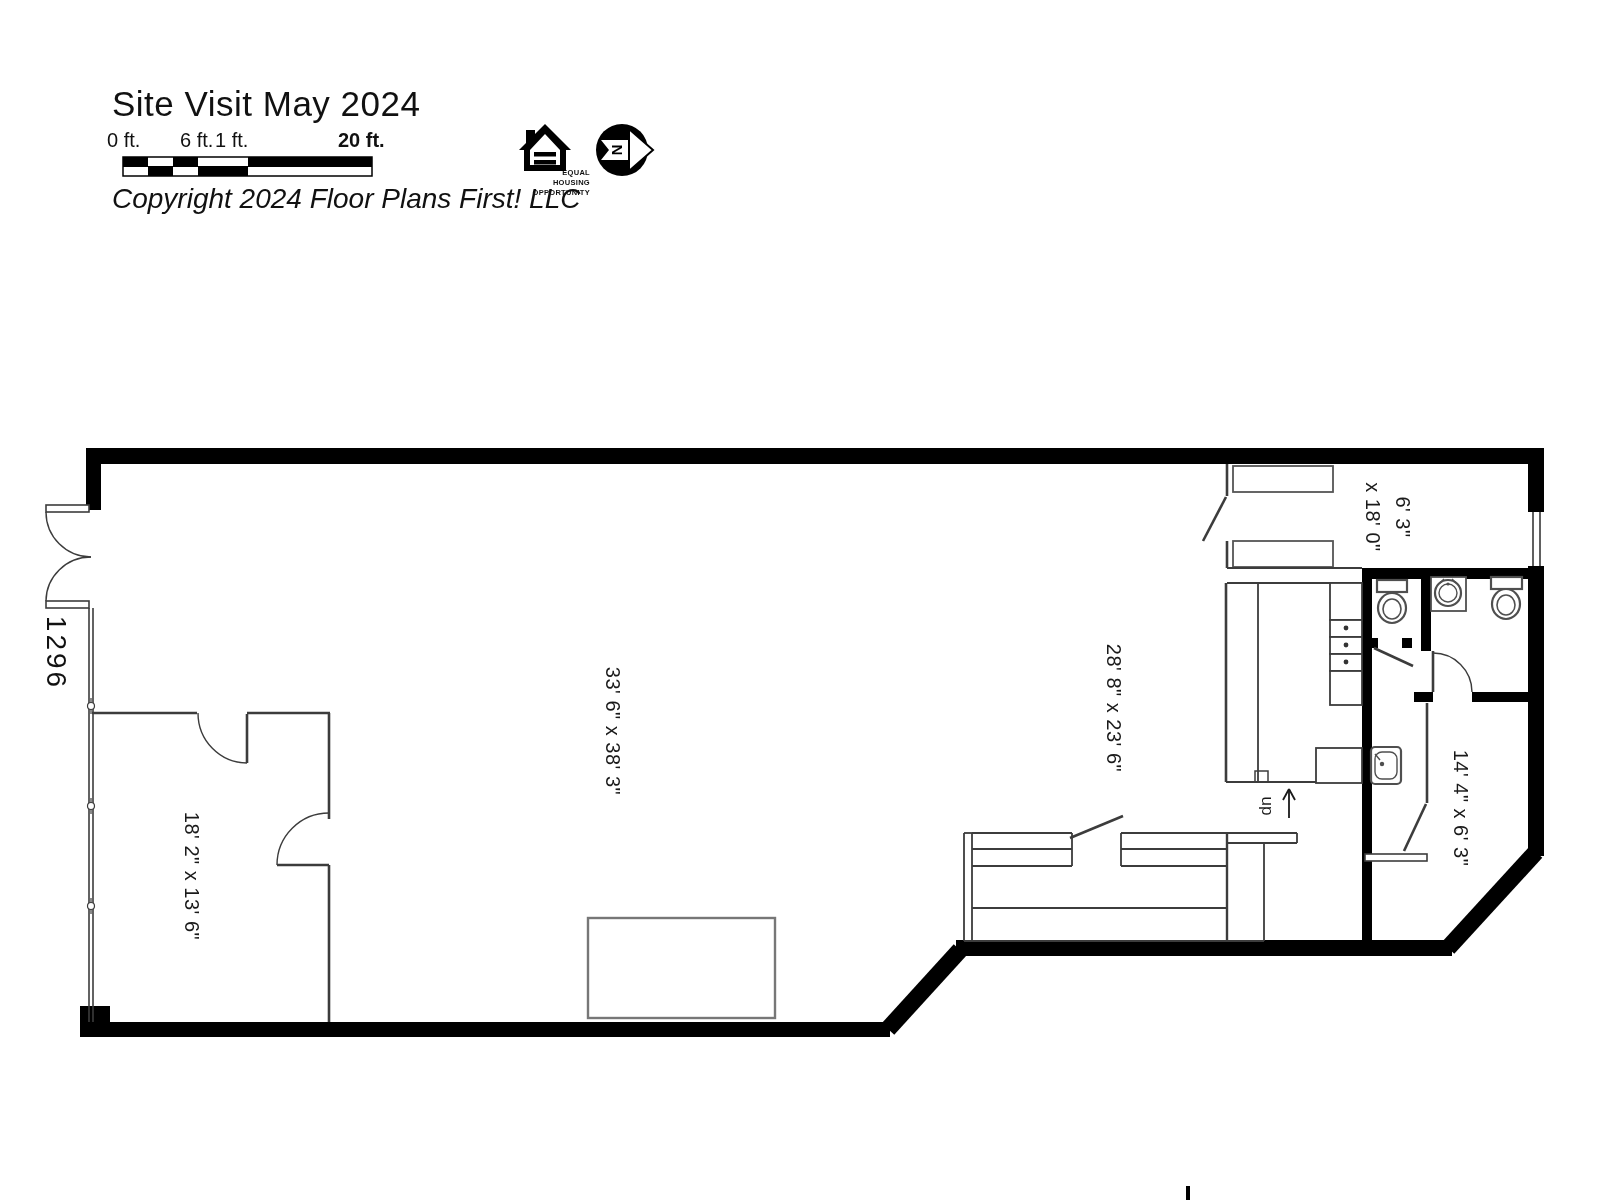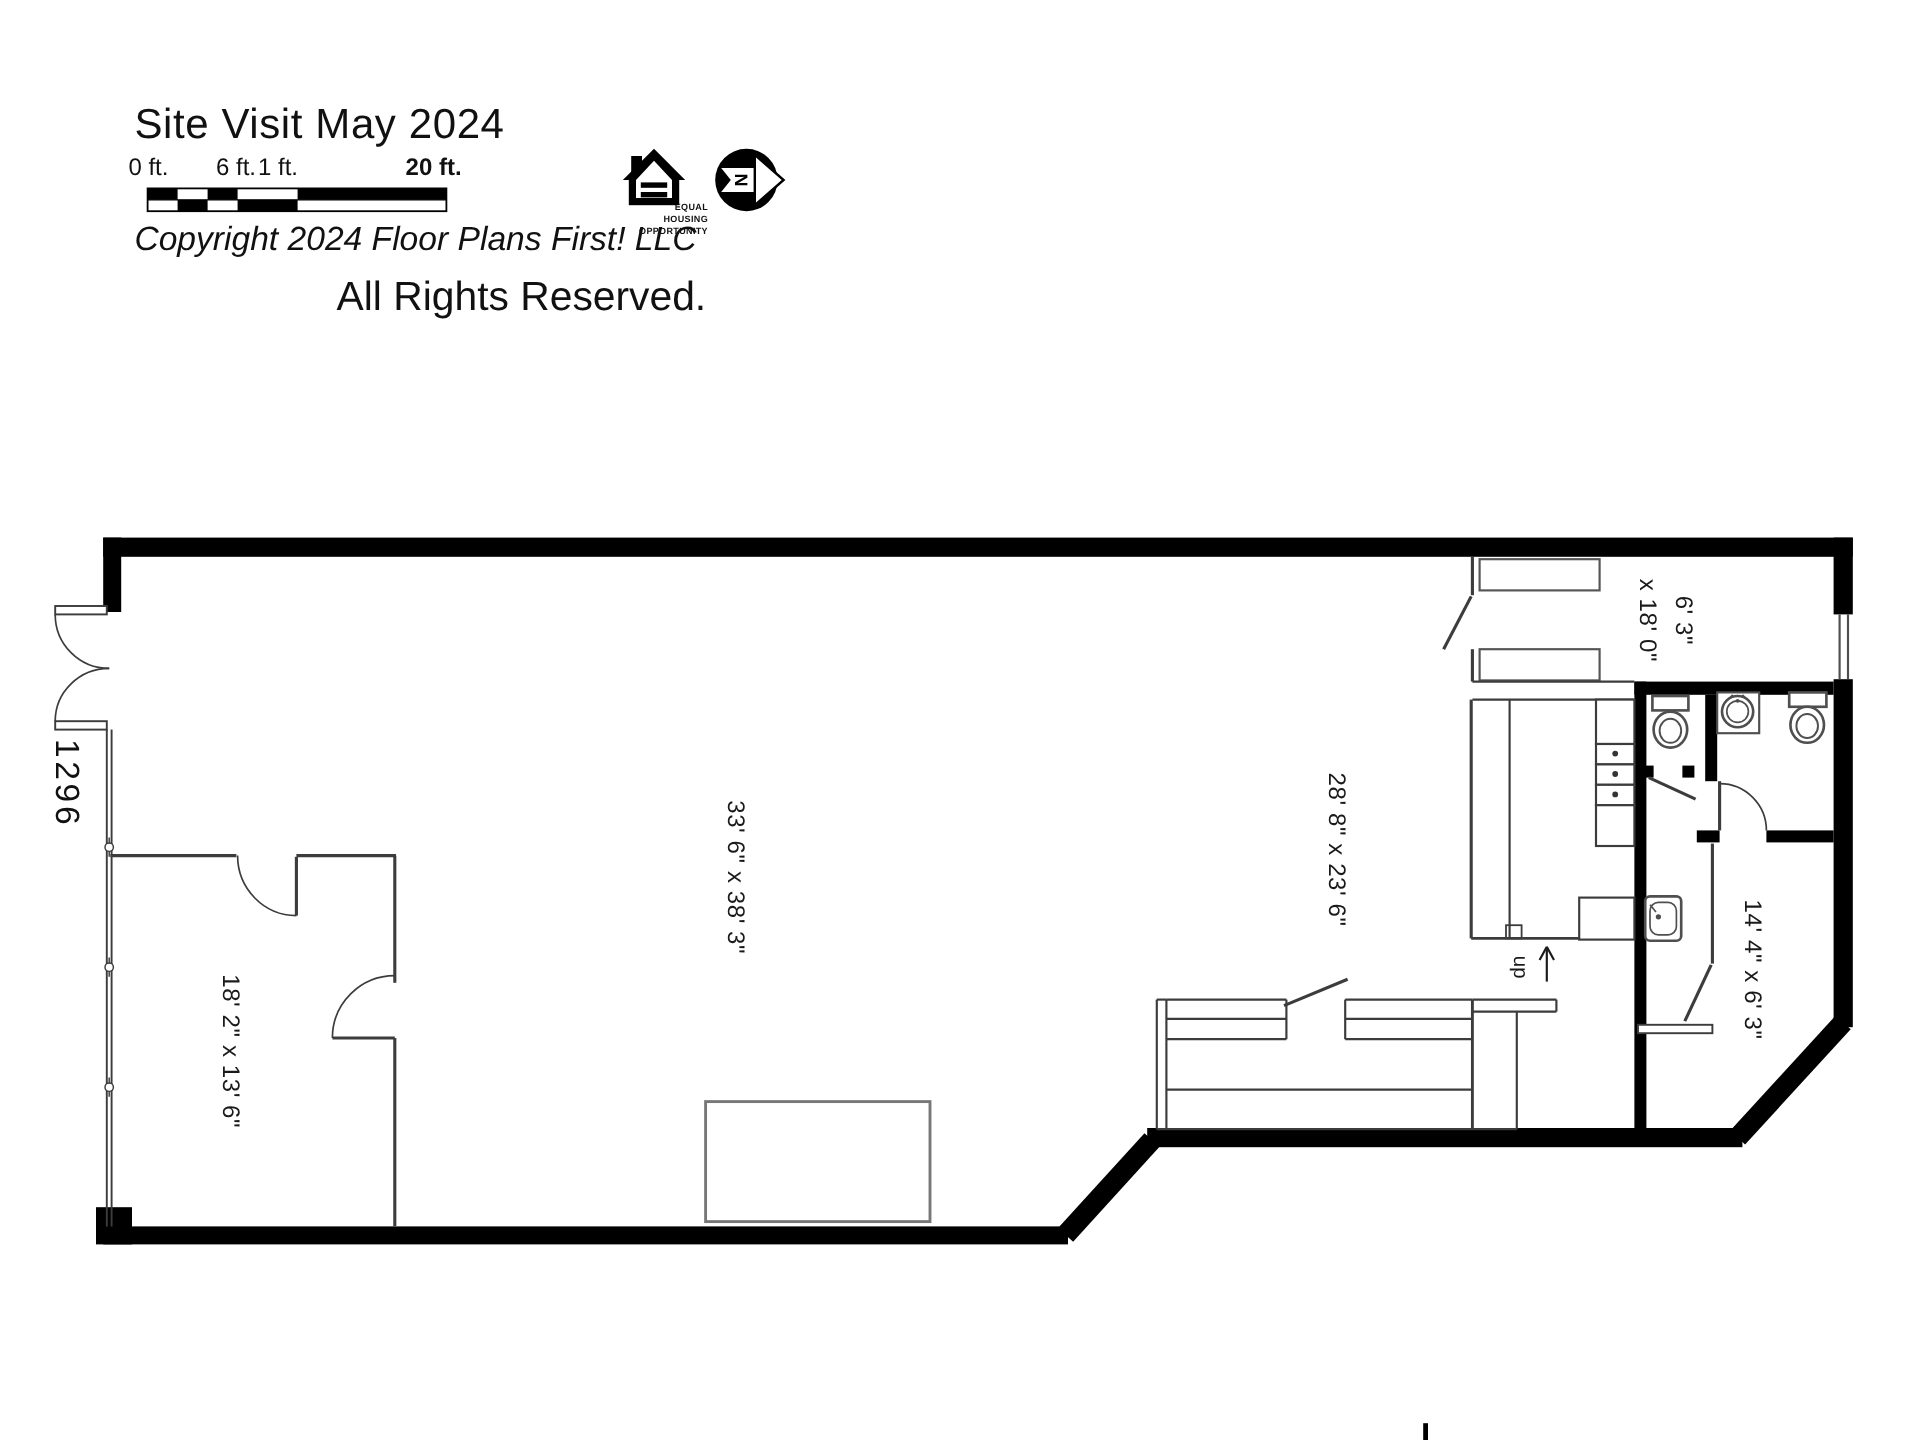--- a/index.html
+++ b/index.html
@@ -29,21 +29,20 @@
 <div id="page">
 
   <div class="abs title" style="left:112px;top:84px;">Site Visit May 2024</div>
 
   <div class="abs scale-label" style="left:107px;top:129px;">0 ft.</div>
   <div class="abs scale-label" style="left:180px;top:129px;text-align:center;">6 ft.</div>
   <div class="abs scale-label" style="left:215px;top:129px;">1 ft.</div>
   <div class="abs scale-label" style="left:338px;top:129px;font-weight:bold;">20 ft.</div>
 
   <div class="abs copy" style="left:112px;top:183px;">Copyright 2024 Floor Plans First! LLC</div>
-  <div class="abs copy2" style="left:112px;top:228px;">All Rights Reserved.</div>
 
   <div class="eho-cap" style="left:500px;top:168px;">EQUAL
 HOUSING
 OPPORTUNITY</div>
 
   <svg id="plan-svg" viewBox="0 0 1600 1200">
 
     <g>
       <rect x="123" y="157" width="249" height="19" fill="#fff" stroke="#000" stroke-width="1.5"></rect>
       <line x1="123" y1="166.5" x2="372" y2="166.5" stroke="#000" stroke-width="1"></line>

